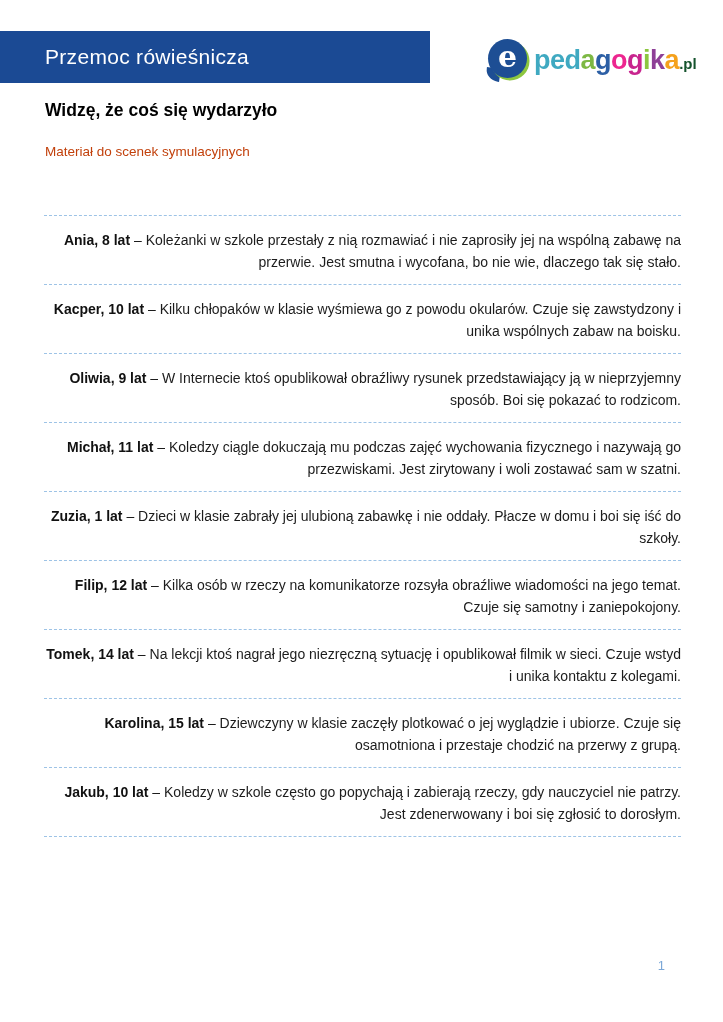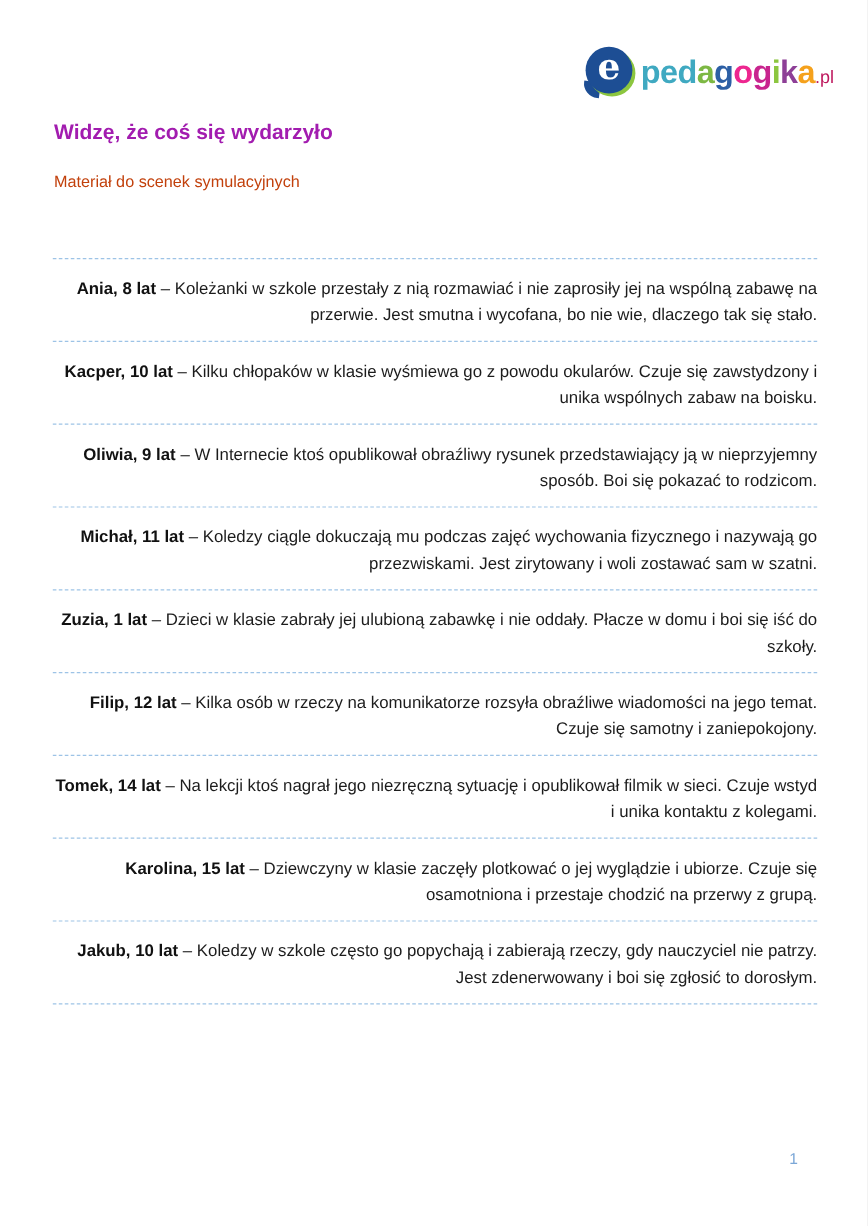--- a/index.html
+++ b/index.html
@@ -43,26 +43,26 @@
     transform:translateY(-1px);
   }
   .e-tail {
     position:absolute; left:-1px; bottom:2px;
     width:14px; height:13px;
     background:#1D4E94;
     border-radius:0 0 0 90%;
     transform:rotate(8deg);
   }
   .logo-text { font-size:27px; font-weight:700; letter-spacing:-0.5px; white-space:nowrap; }
-  .logo-tld { font-size:15px; font-weight:400; color:#be185d; letter-spacing:0; }
+  .logo-tld { font-size:15px; font-weight:700; color:#14532d; letter-spacing:0; }
 
   
   .doc-title {
     position:absolute; top:100px; left:45px;
-    color:#a21caf; font-size:17.5px; font-weight:700;
+    color:#000000; font-size:17.5px; font-weight:700;
   }
   .doc-subtitle {
     position:absolute; top:144px; left:45px;
     color:#c2410c; font-size:13.5px; font-weight:400;
   }
 
   
   .entries {
     position:absolute; top:215px; left:44px;
     width:637px;
@@ -81,20 +81,23 @@
   .page-number {
     position:absolute; top:958px; right:58px;
     color:#7BA7D7; font-size:13px;
   }
 </style>
 </head>
 <body>
 
 <div class="page">
 
+  <div class="title-bar">
+    <span class="title-bar-label">Przemoc rówieśnicza</span>
+  </div>
 
   <div class="logo">
     <span class="e-mark">
       <span class="e-tail"></span>
       <span class="e-bubble">
         <span class="e-bubble-letter">e</span>
       </span>
     </span>
     <span class="logo-text"><span style="color: rgb(63, 169, 193);">p</span><span style="color: rgb(63, 169, 193);">e</span><span style="color: rgb(63, 169, 193);">d</span><span style="color: rgb(125, 184, 67);">a</span><span style="color: rgb(44, 95, 165);">g</span><span style="color: rgb(237, 38, 143);">o</span><span style="color: rgb(200, 36, 142);">g</span><span style="color: rgb(140, 198, 63);">i</span><span style="color: rgb(142, 63, 151);">k</span><span style="color: rgb(245, 161, 28);">a</span><span class="logo-tld">.pl</span>
     </span>

